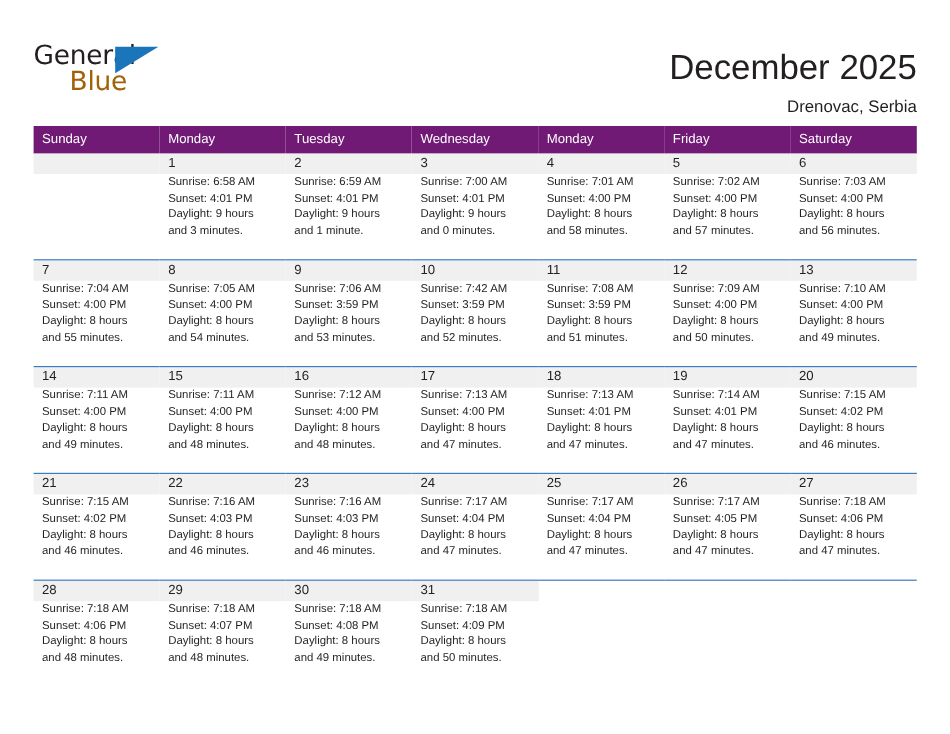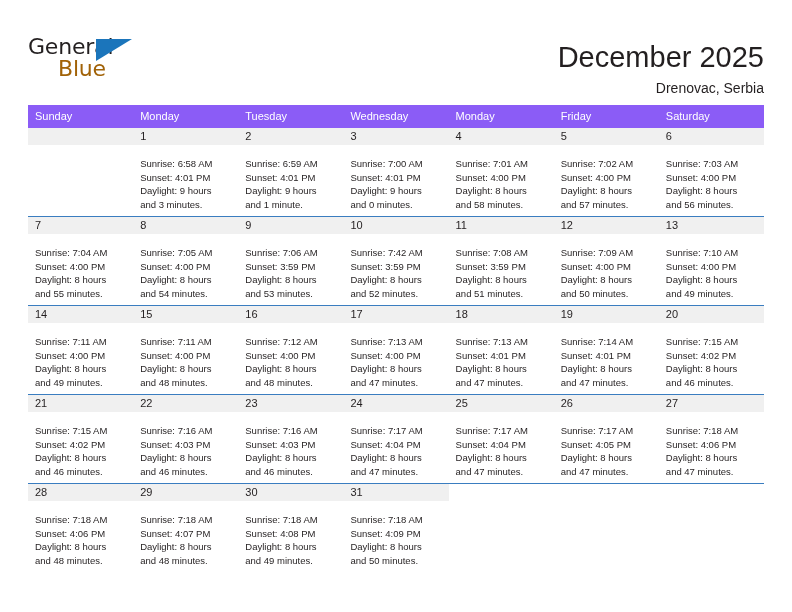--- a/index.html
+++ b/index.html
@@ -86,21 +86,21 @@
   
   .calendar {
     position: absolute;
     left: 28px;
     top: 105px;
     width: 736px;
     border-collapse: collapse;
     table-layout: fixed;
   }
   .calendar th {
-    background: #8b5cf6;
+    background: #701a75;
     color: #ffffff;
     font-size: 11px;
     font-weight: normal;
     text-align: left;
     padding: 5px 0 6px 7px;
     height: 11px;
     border: none;
   }
   .week-row > td {
     vertical-align: top;
@@ -114,21 +114,21 @@
   }
   .daynum-band {
     background: #f0f0f0;
     height: 17px;
     padding: 2px 0 0 7px;
     font-size: 11px;
     color: #231f20;
     box-sizing: border-box;
   }
   .cell-body {
-    padding: 12px 6px 0 7px;
+    padding: 0 6px 0 7px;
     font-size: 9.5px;
     line-height: 13.6px;
     color: #231f20;
   }
   .cell-body div {
     white-space: nowrap;
   }
   .cell-empty .daynum-band {
     background: #f0f0f0;
   }

